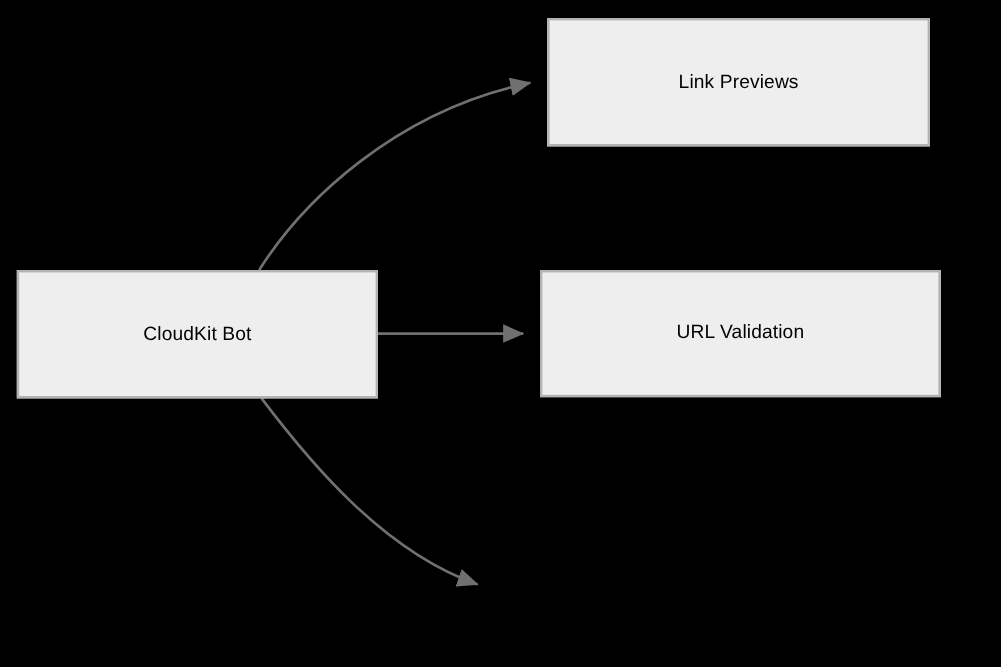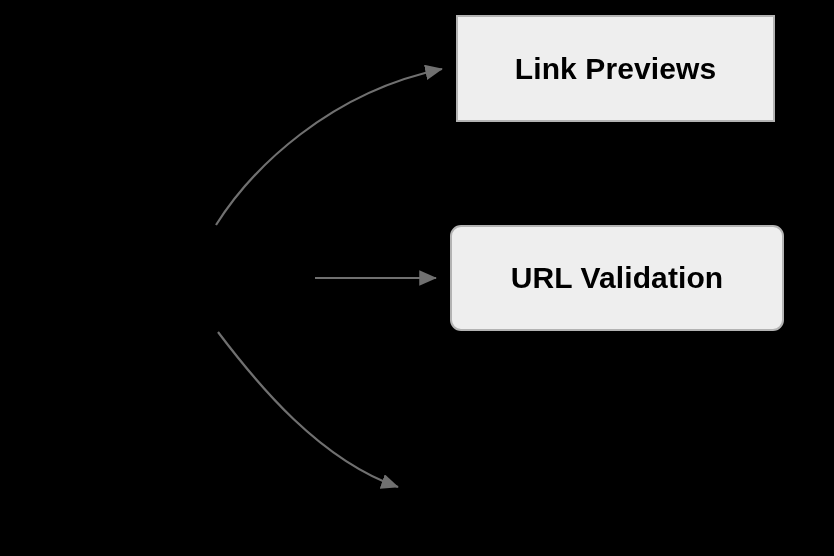--- a/index.html
+++ b/index.html
@@ -27,30 +27,30 @@
     position: absolute;
     box-sizing: border-box;
     background: #eeeeee;
     border: 2px solid #b3b3b3;
     display: flex;
     align-items: center;
     justify-content: center;
   }
   .node-label {
     color: #000000;
-    font-size: 30px;
-    font-weight: 700;
+    font-size: 16px;
+    font-weight: 400;
     line-height: 1;
     letter-spacing: 0.1px;
     white-space: nowrap;
     text-align: center;
   }
   #node-cloudkit-bot { left: 14px;  top: 225px; width: 301px; height: 107px; }
   #node-link-previews { left: 456px; top: 15px;  width: 319px; height: 107px; }
-  #node-url-validation { left: 450px; top: 225px; width: 334px; height: 106px; border-radius: 11px; }
+  #node-url-validation { left: 450px; top: 225px; width: 334px; height: 106px; }
   #node-metadata-extraction { left: 412px; top: 432px; width: 406px; height: 108px; }
 </style>
 </head>
 <body>
 
 <div id="canvas">
 
   <svg id="edge-layer" width="834" height="556" viewBox="0 0 834 556" xmlns="http://www.w3.org/2000/svg">
     <defs>
       <marker id="arrowhead" markerWidth="8" markerHeight="7" refX="7.6" refY="3.5" orient="auto" markerUnits="strokeWidth">
@@ -58,20 +58,23 @@
       </marker>
     </defs>
 
     <path d="M 216 225 C 252 168, 330 92, 442 69" fill="none" stroke="#707070" stroke-width="2.2" marker-end="url(#arrowhead)"></path>
 
     <path d="M 315 278 L 436 278" fill="none" stroke="#707070" stroke-width="2.2" marker-end="url(#arrowhead)"></path>
 
     <path d="M 218 332 C 258 385, 320 460, 398 487" fill="none" stroke="#707070" stroke-width="2.2" marker-end="url(#arrowhead)"></path>
   </svg>
 
+  <div class="node" id="node-cloudkit-bot">
+    <span class="node-label">CloudKit Bot</span>
+  </div>
 
   <div class="node" id="node-link-previews">
     <span class="node-label">Link Previews</span>
   </div>
 
   <div class="node" id="node-url-validation">
     <span class="node-label">URL Validation</span>
   </div>
 
 

